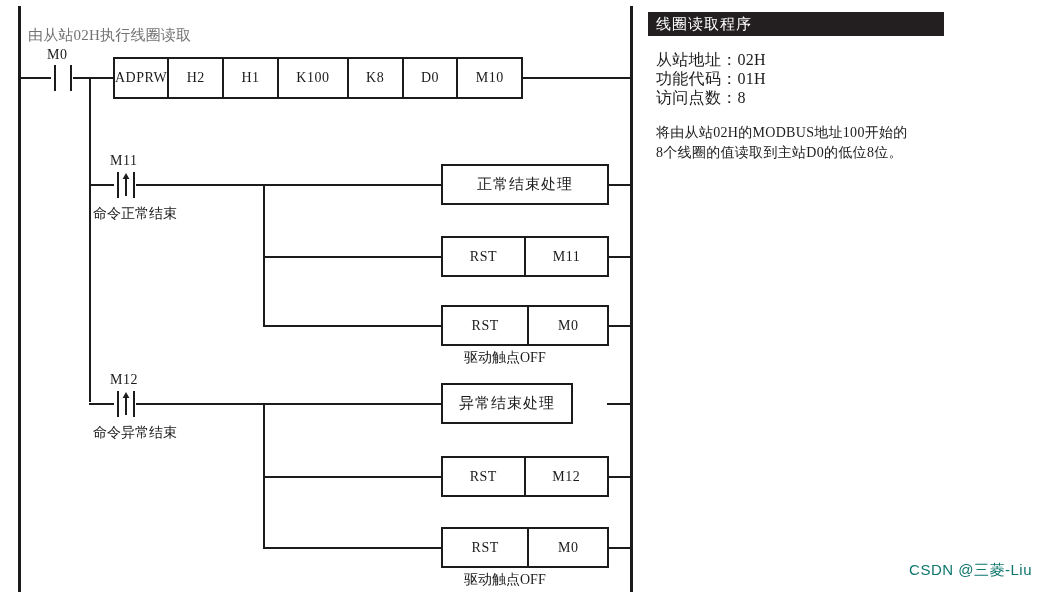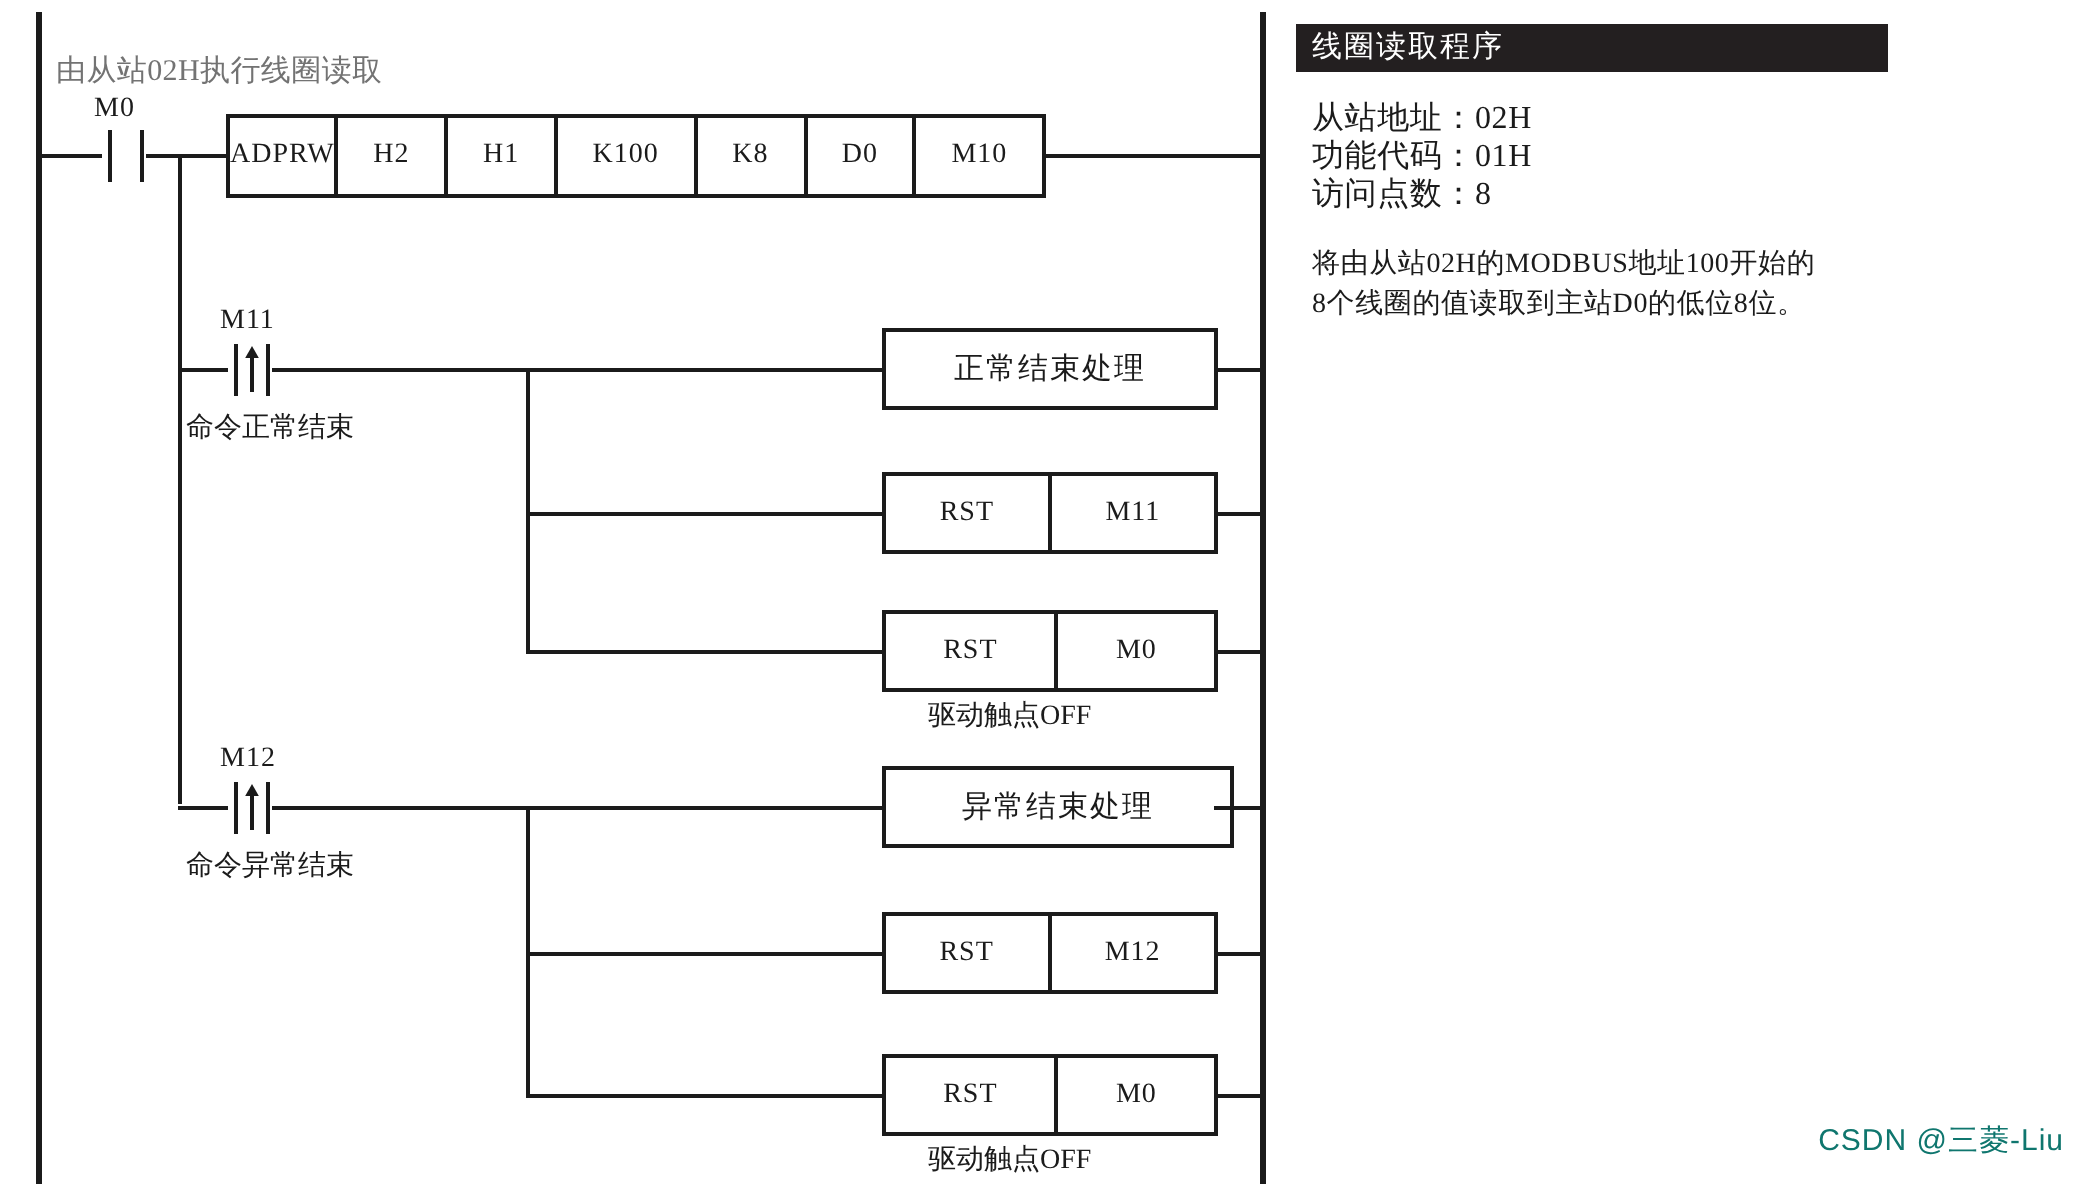--- a/index.html
+++ b/index.html
@@ -235,21 +235,21 @@
         <polygon points="4,0 0.6,6 7.4,6" fill="#1b1b1b"></polygon>
       </svg>
     </div>
     <div class="hline" style="left:136px; top:403px; width:129px;"></div>
 
     <div class="note-label" style="left:93px; top:424px;">命令异常结束</div>
 
     <div class="vline" style="left:263px; top:403px; height:145px;"></div>
 
     <div class="hline" style="left:263px; top:403px; width:178px;"></div>
-    <div class="ibox" style="left:441px; top:383px; width:176px; height:41px;">
+    <div class="ibox" style="left:441px; top:383px; width:132px; height:41px;">
       <div class="icell cn">异常结束处理</div>
     </div>
     <div class="hline" style="left:607px; top:403px; width:25px;"></div>
 
     <div class="hline" style="left:263px; top:476px; width:178px;"></div>
     <div class="ibox" style="left:441px; top:456px; width:168px; height:41px;">
       <div class="icell">RST</div>
       <div class="icell">M12</div>
     </div>
     <div class="hline" style="left:607px; top:476px; width:25px;"></div>

